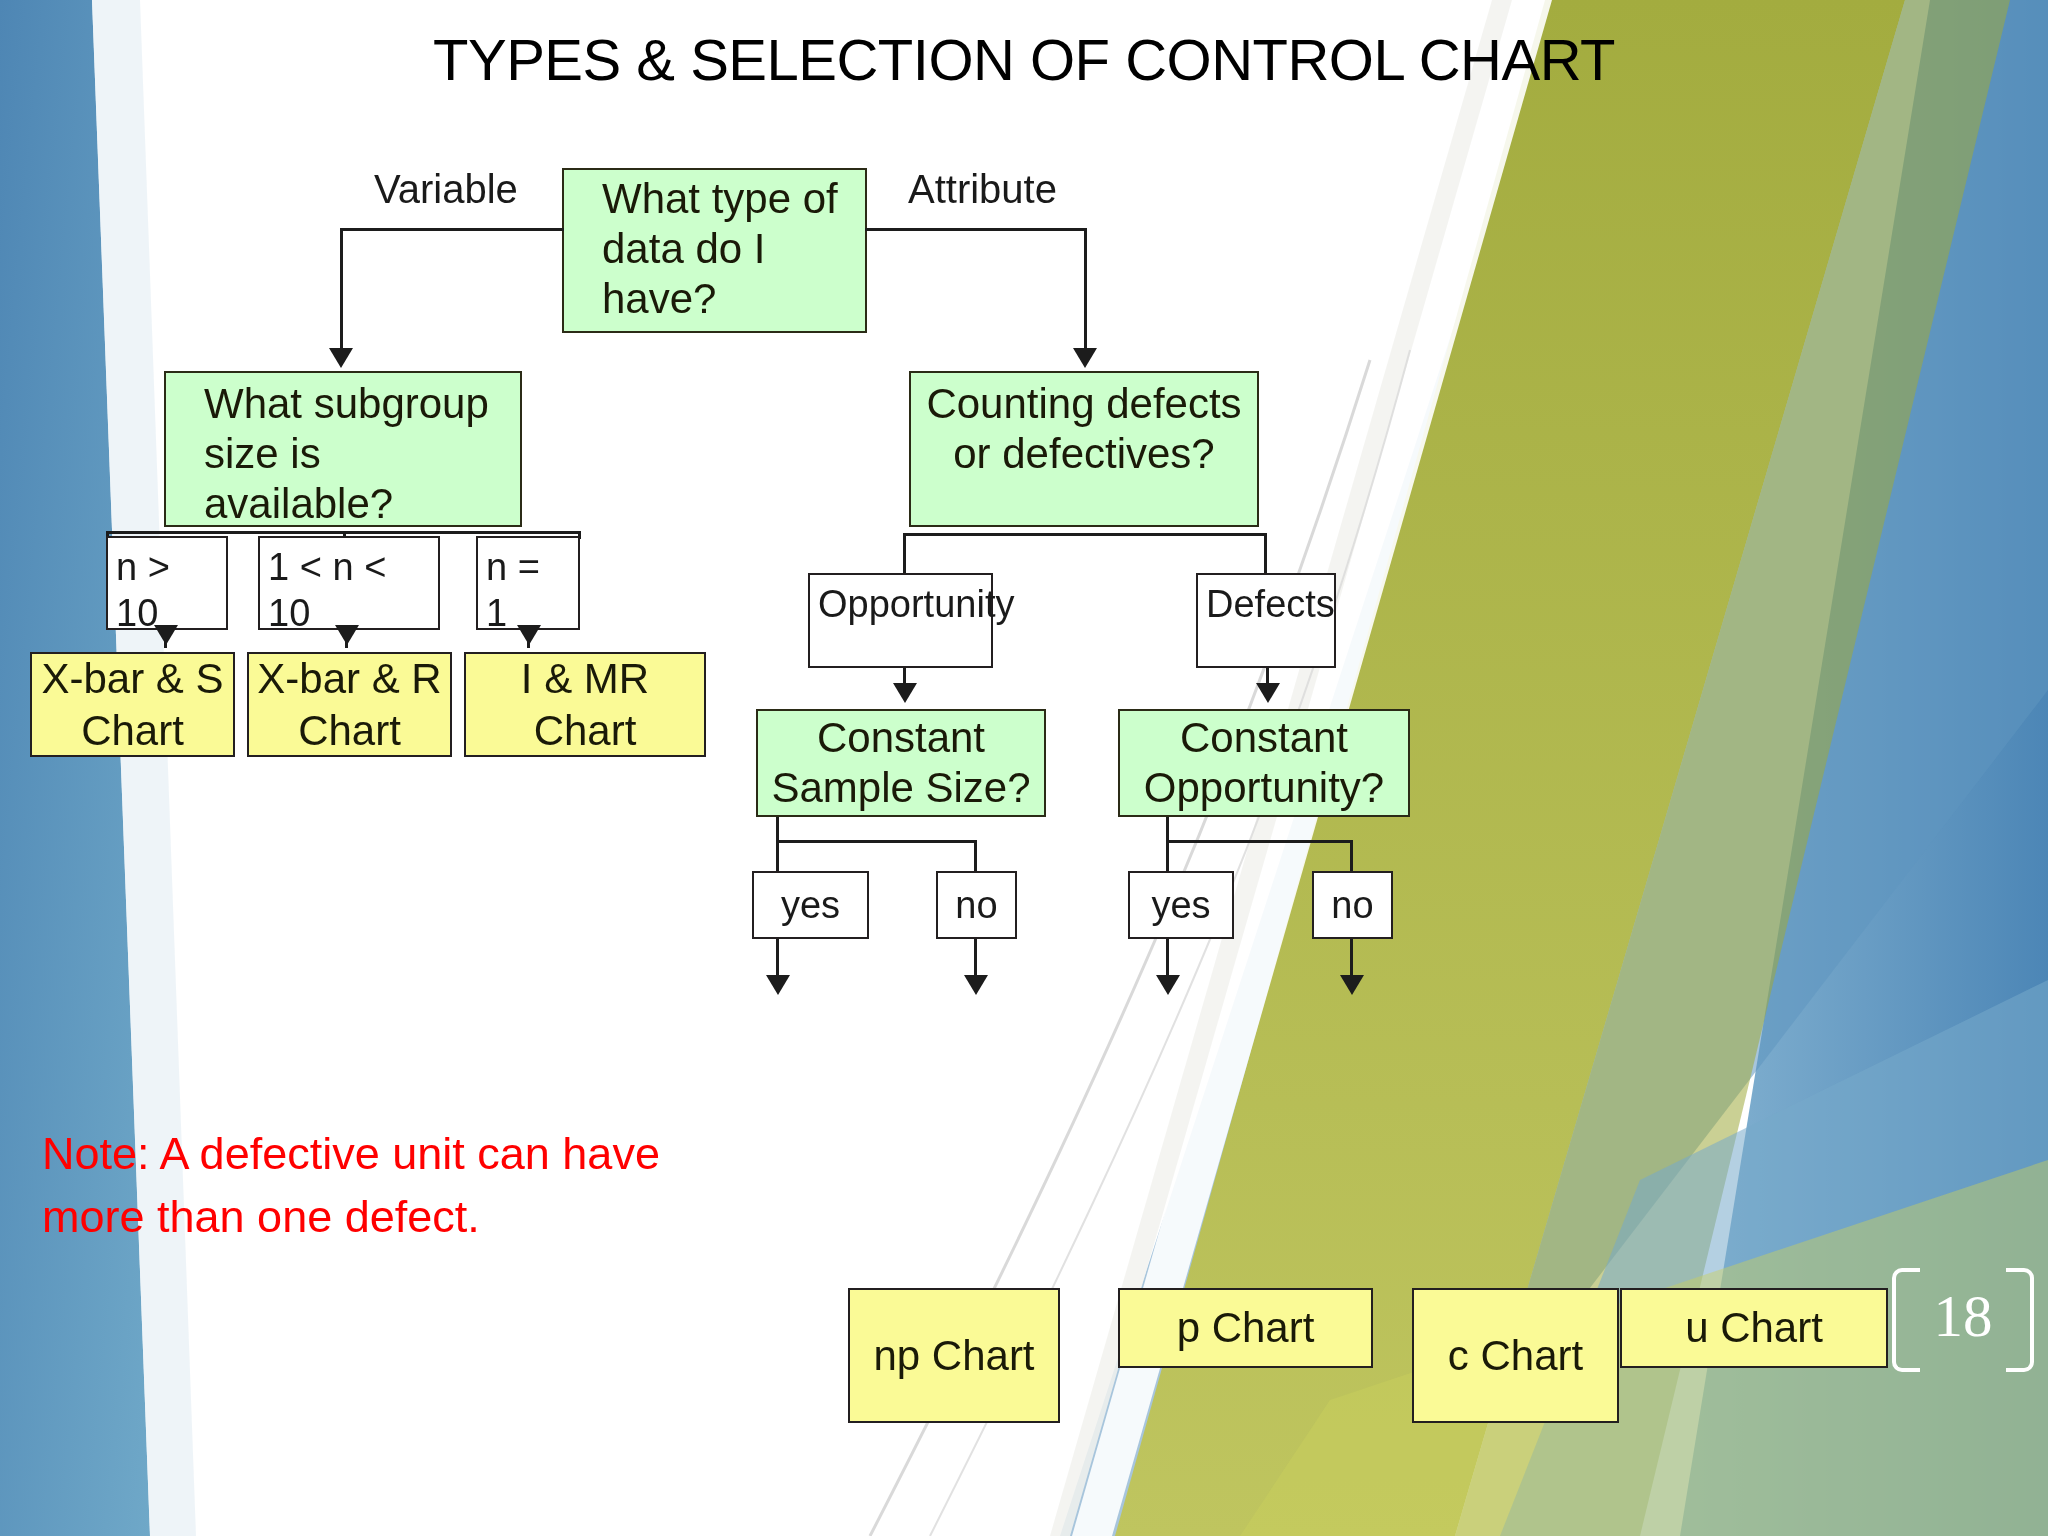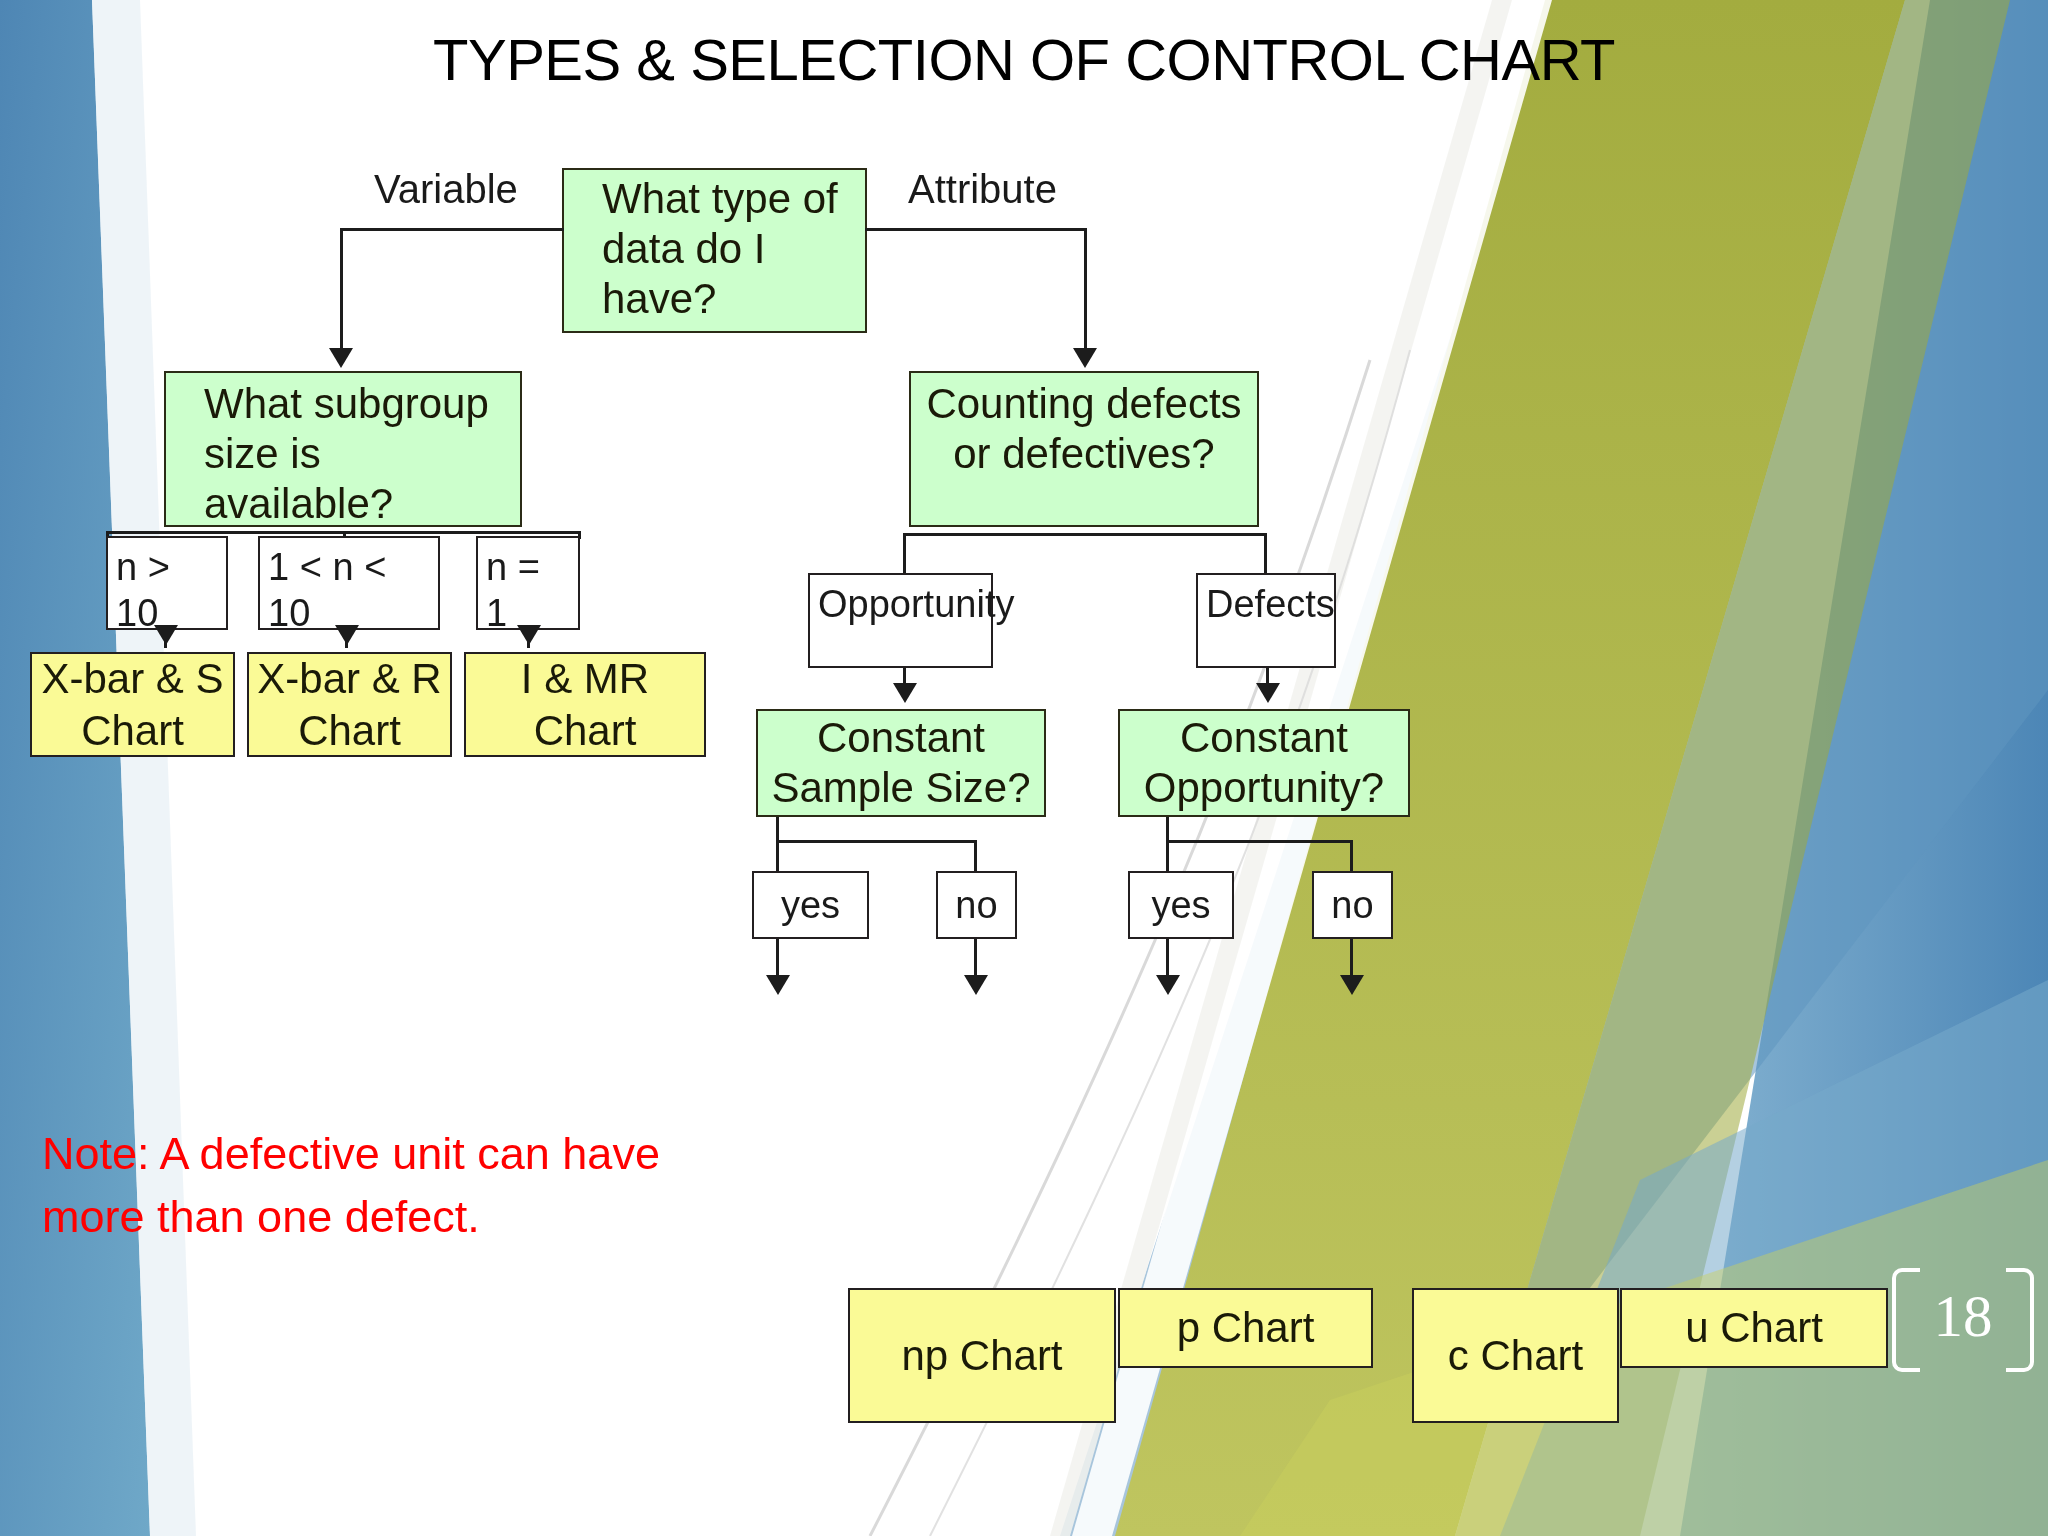--- a/index.html
+++ b/index.html
@@ -189,21 +189,21 @@
 
   <div class="ln lnv" style="left:776px;top:939px;height:52px;"></div>
   <div class="arrow" style="left:766px;top:975px;"></div>
   <div class="ln lnv" style="left:974px;top:939px;height:52px;"></div>
   <div class="arrow" style="left:964px;top:975px;"></div>
   <div class="ln lnv" style="left:1166px;top:939px;height:52px;"></div>
   <div class="arrow" style="left:1156px;top:975px;"></div>
   <div class="ln lnv" style="left:1350px;top:939px;height:52px;"></div>
   <div class="arrow" style="left:1340px;top:975px;"></div>
 
-  <div class="node yellow pad-c" style="left:848px;top:1288px;width:268px;height:135px;">np Chart</div>
+  <div class="node yellow pad-c" style="left:848px;top:1288px;width:212px;height:135px;">np Chart</div>
   <div class="node yellow pad-c" style="left:1118px;top:1288px;width:255px;height:80px;">p Chart</div>
   <div class="node yellow pad-c" style="left:1412px;top:1288px;width:207px;height:135px;">c Chart</div>
   <div class="node yellow pad-c" style="left:1620px;top:1288px;width:268px;height:80px;">u Chart</div>
 
   <div id="note">Note:   A defective unit can have  more than one defect.</div>
 
   <div id="pagenum">
     <span class="brk l"></span>
     <span class="num">18</span>
     <span class="brk r"></span>

